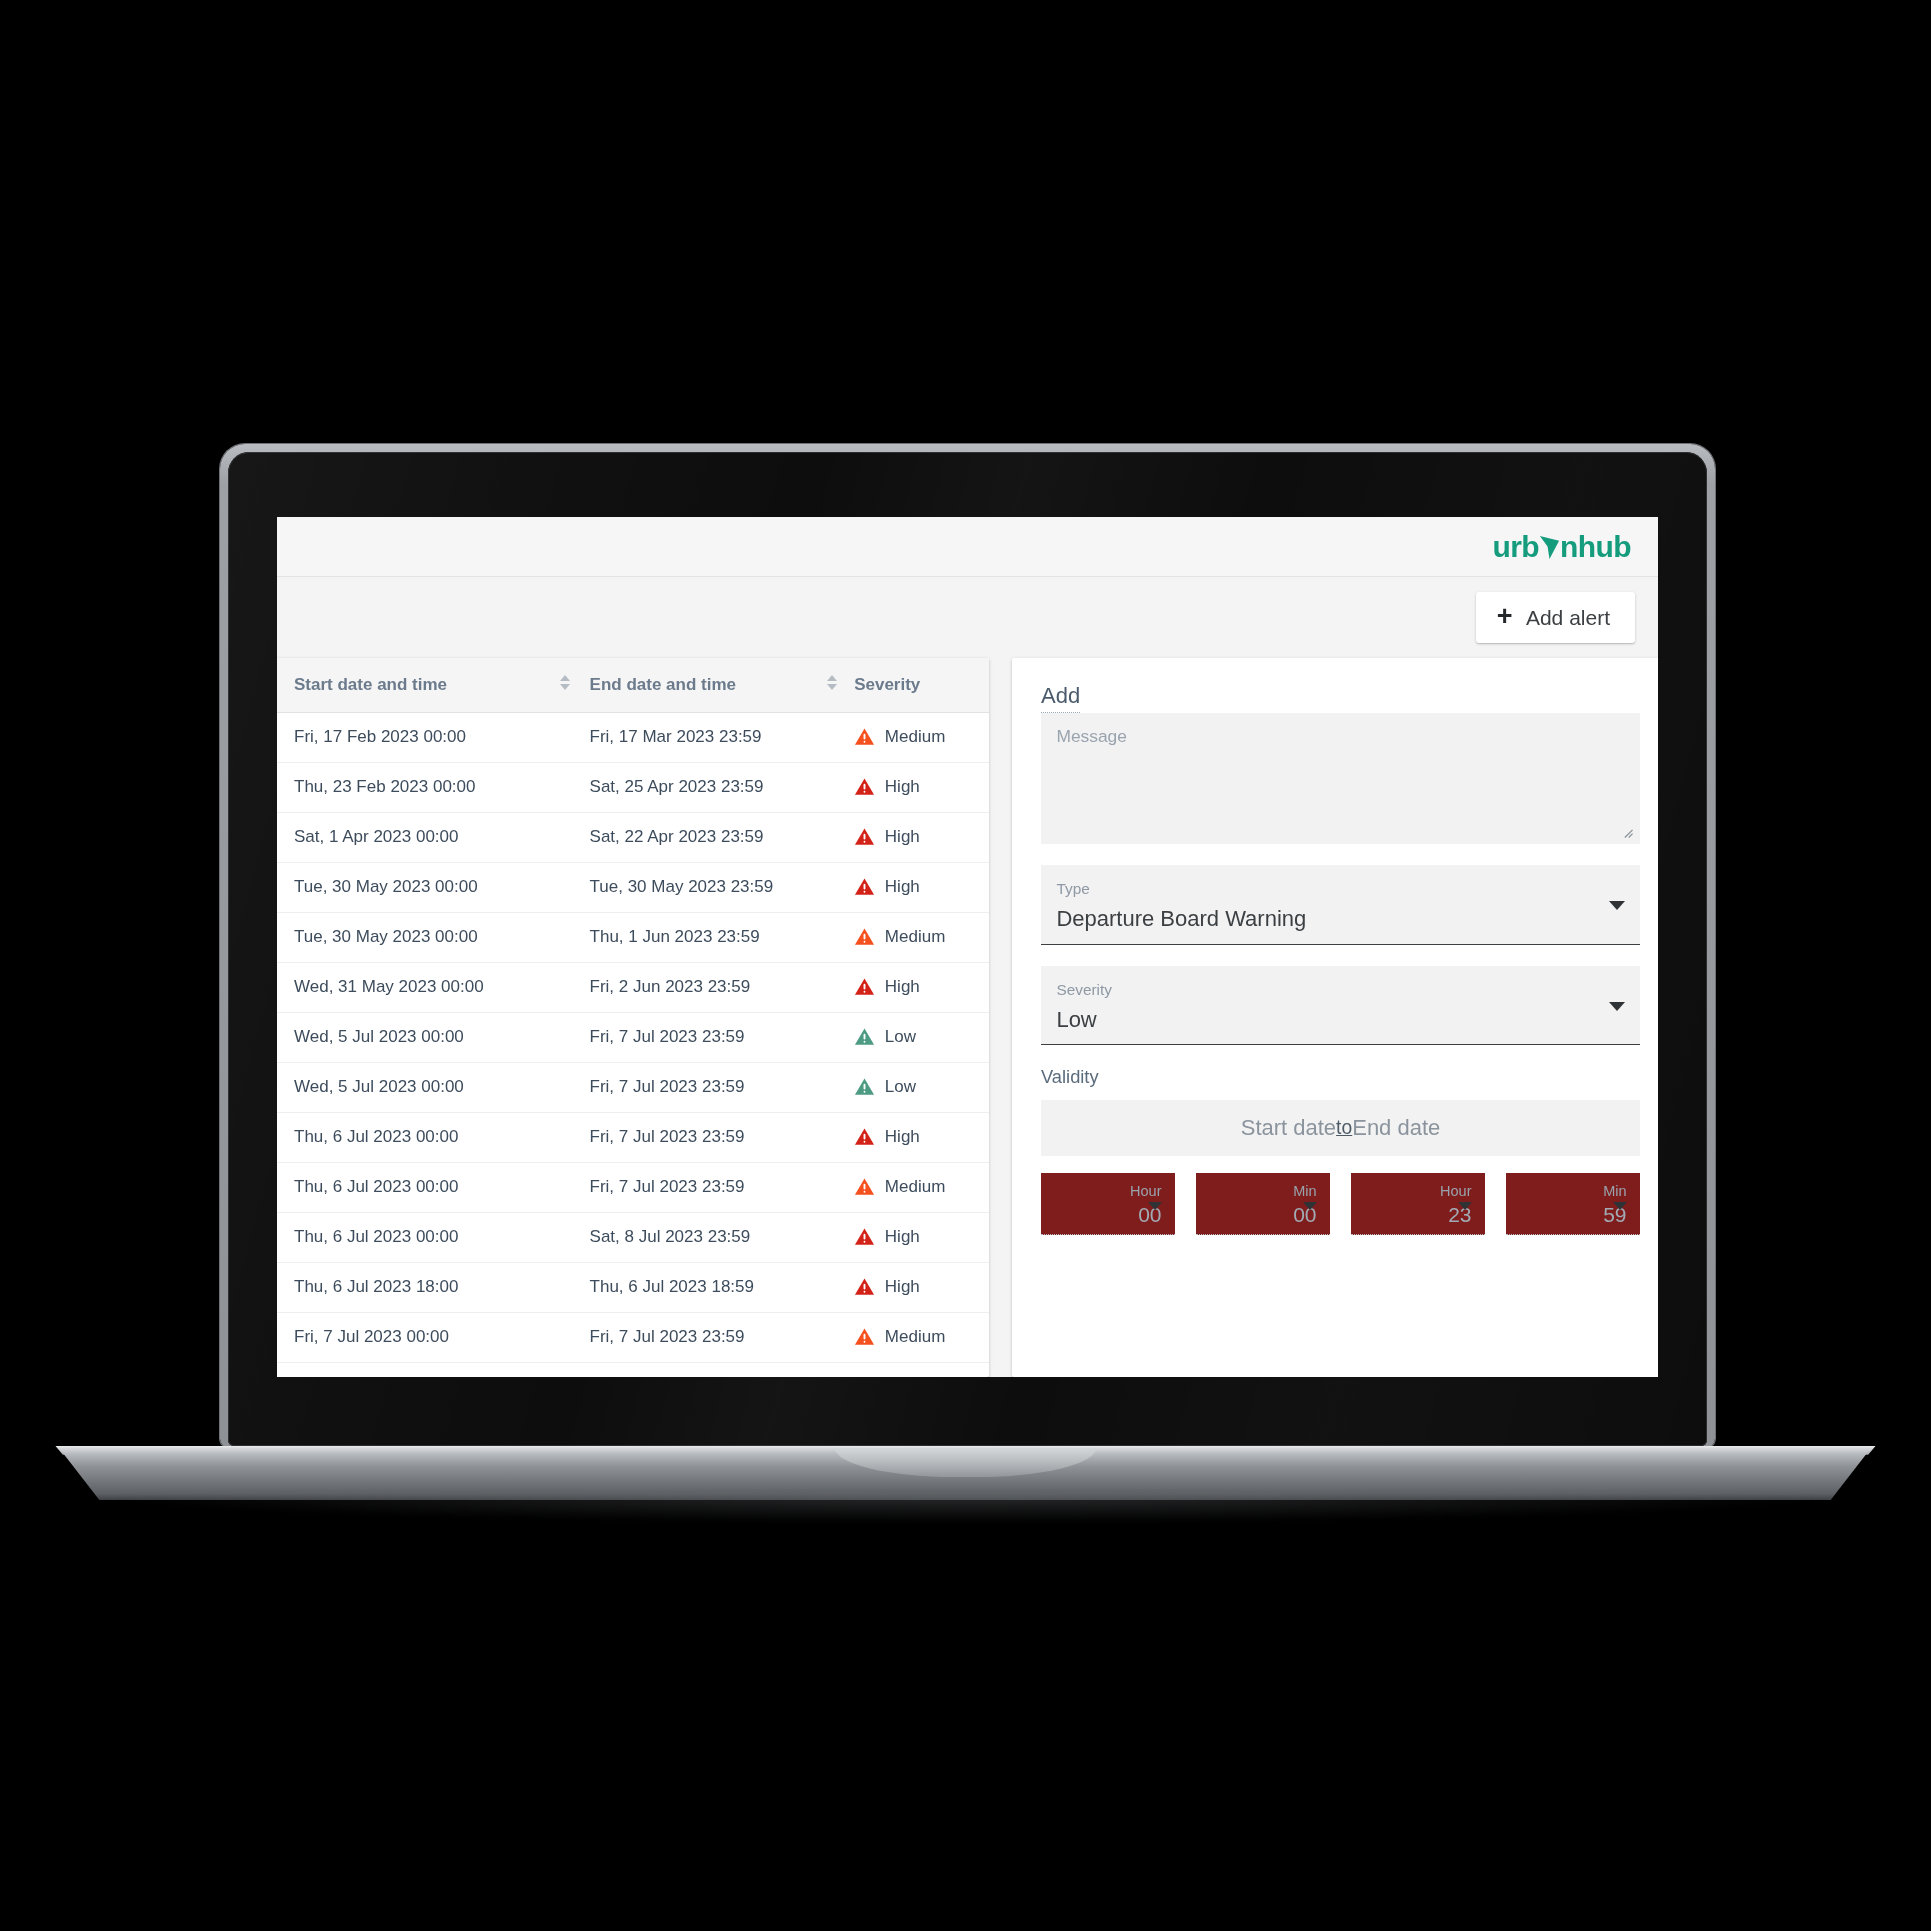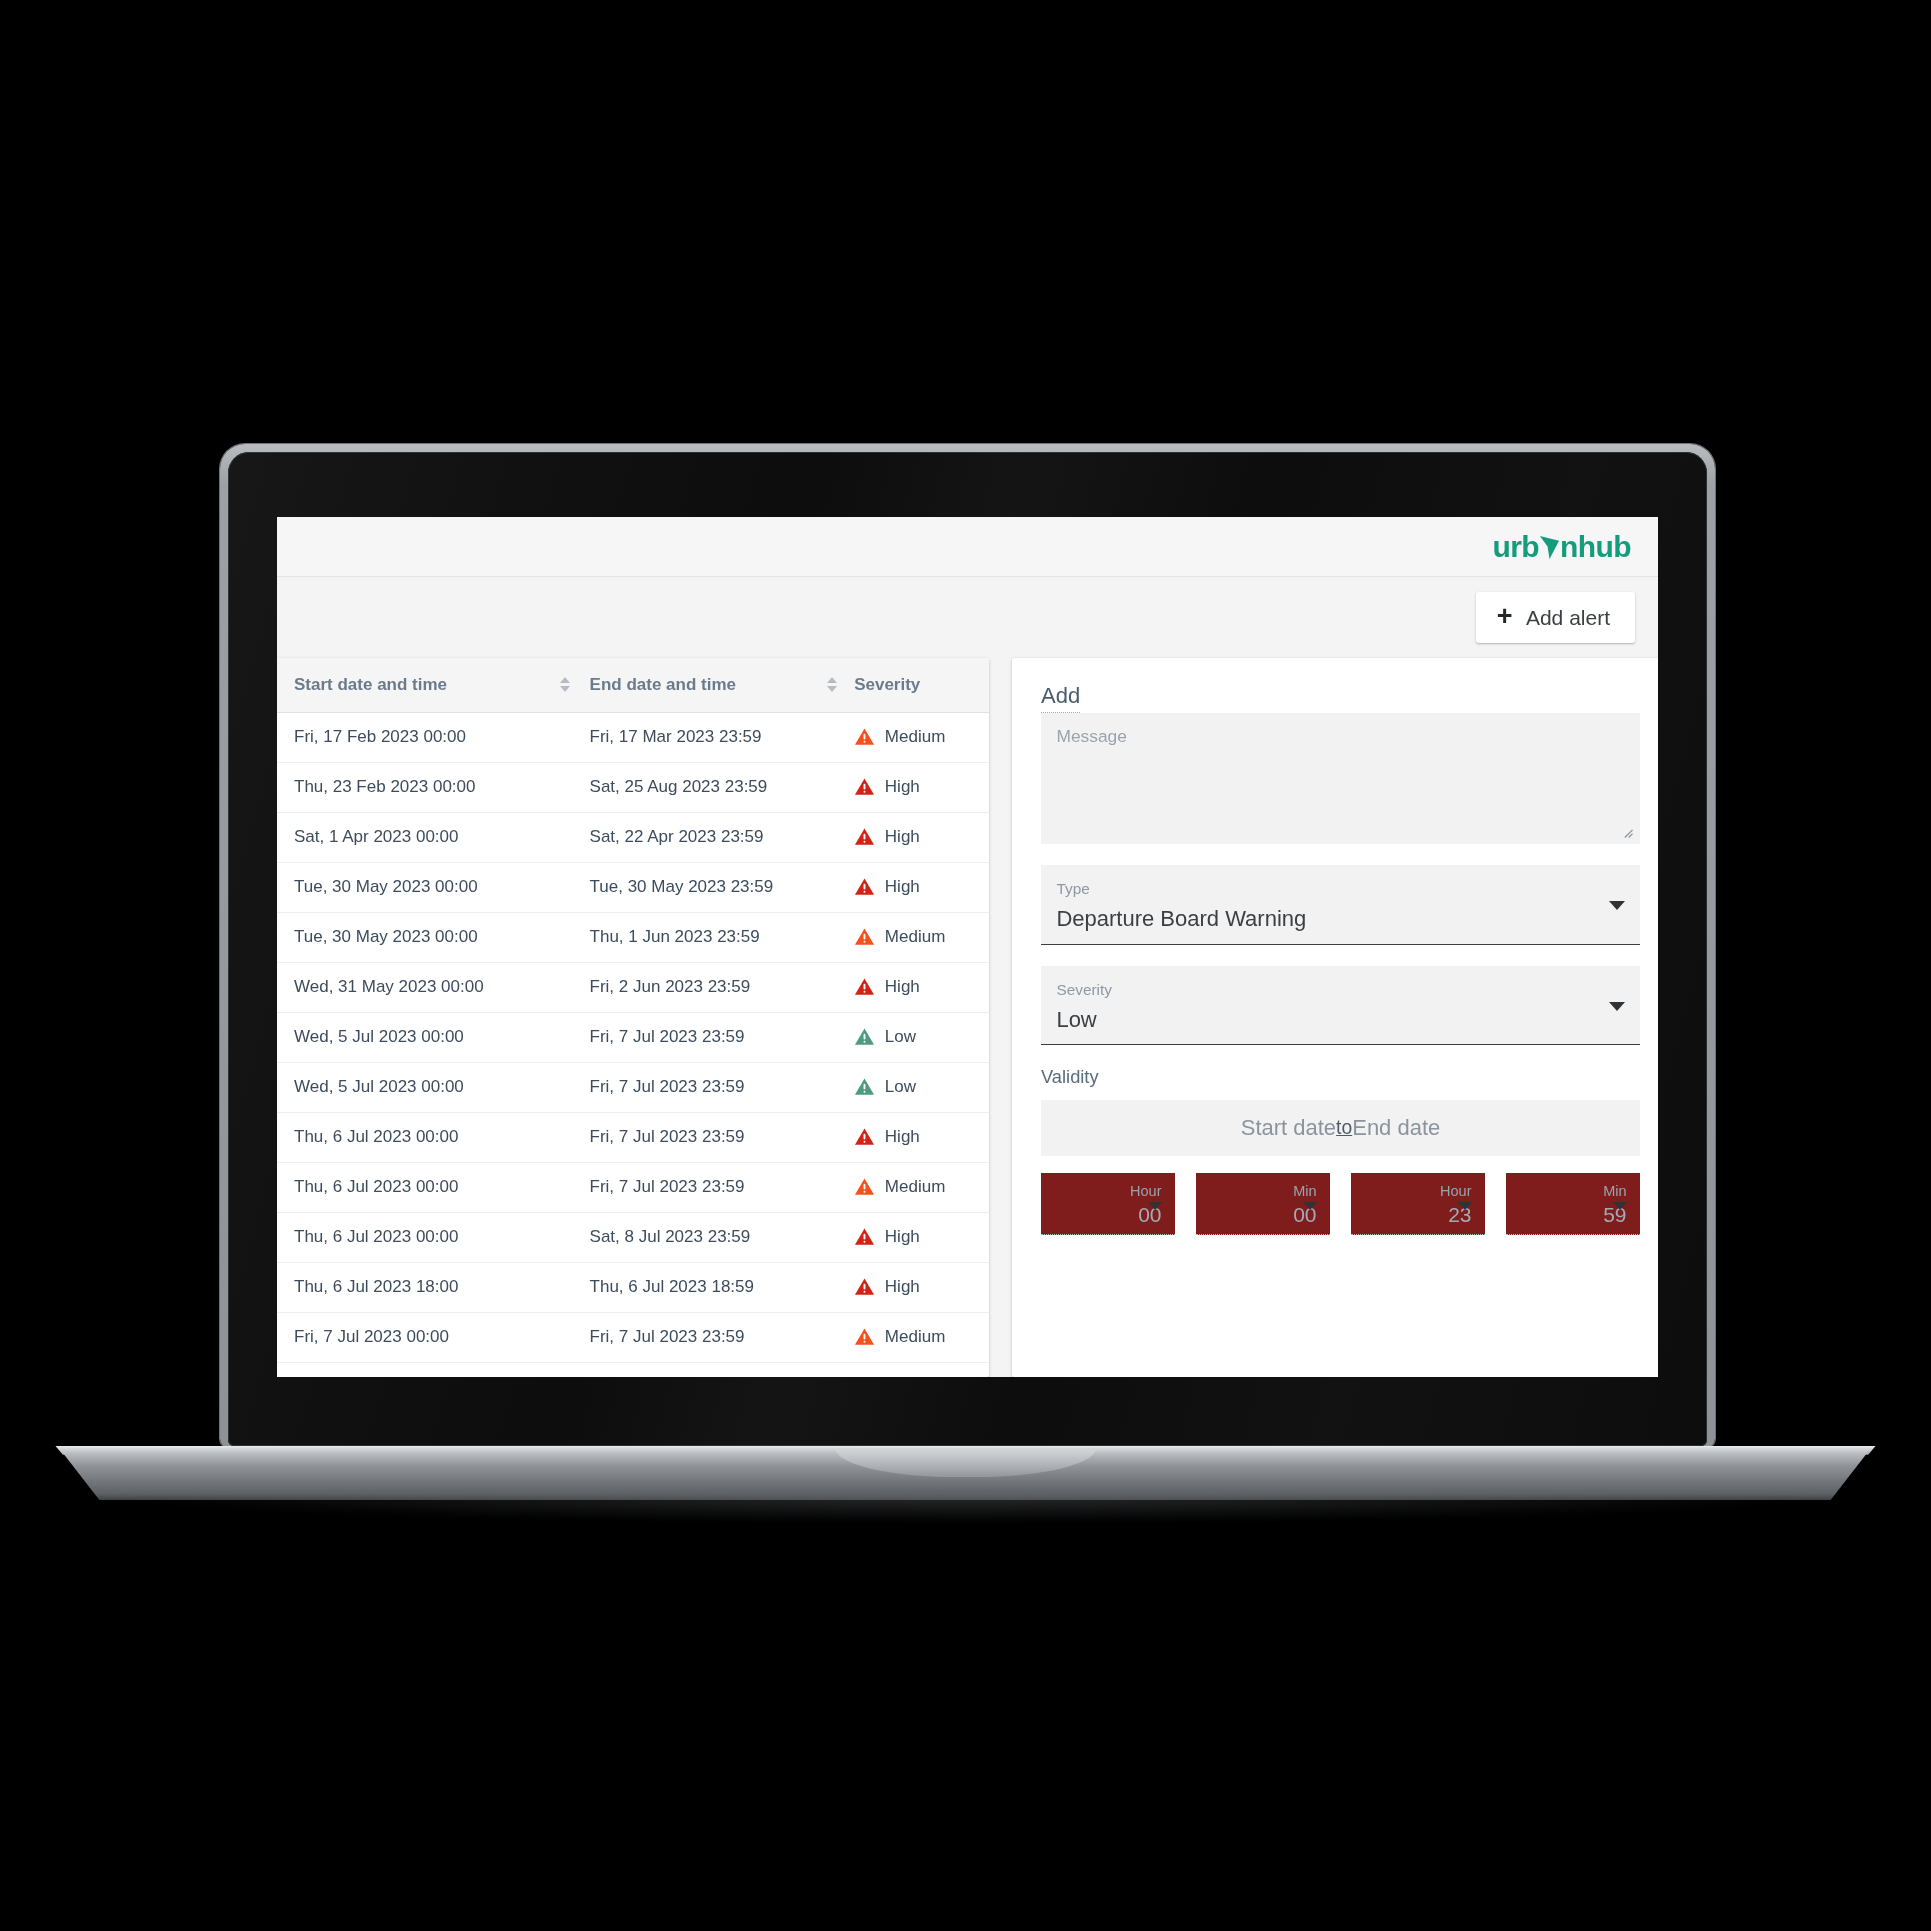--- a/index.html
+++ b/index.html
@@ -230,21 +230,21 @@
     height: 54px;
     padding: 0 9.7px;
     white-space: nowrap;
   }
   table.alerts thead th.th-start { padding-left: 77px; }
   table.alerts thead th.th-end   { padding-left: 9.7px; }
   table.alerts thead th.th-sev   { padding-left: 7.7px; }
 
   th .th-inner {
     display: flex;
-    align-items: center;
+    align-items: flex-start;
     justify-content: space-between;
     gap: 17px;
   }
 
   .sort-icon {
     display: inline-flex;
     flex-direction: column;
     align-items: center;
     gap: 2.9px;
     color: #b8bfc6;
@@ -486,21 +486,21 @@
                           <rect x="10" y="7" width="2" height="6" rx="1" fill="#ffffff"></rect>
                           <rect x="10" y="14.4" width="2" height="2" rx="1" fill="#ffffff"></rect>
                         </svg>
                       </span>
                       <span class="sev-label">Medium</span>
                     </span>
                   </td>
                 </tr>
                 <tr>
                   <td class="c-start">Thu, 23 Feb 2023 00:00</td>
-                  <td>Sat, 25 Aug 2023 23:59</td>
+                  <td>Sat, 25 Apr 2023 23:59</td>
                   <td class="c-sev">
                     <span class="sev-cell">
                       <span>
                         <svg class="warn-tri" width="21" height="19.3" viewBox="0 0 22 20" aria-hidden="true">
                           <path d="M11 1.4 L21 18.4 L1 18.4 Z" fill="#d32318"></path>
                           <rect x="10" y="7" width="2" height="6" rx="1" fill="#ffffff"></rect>
                           <rect x="10" y="14.4" width="2" height="2" rx="1" fill="#ffffff"></rect>
                         </svg>
                       </span>
                       <span class="sev-label">High</span>

